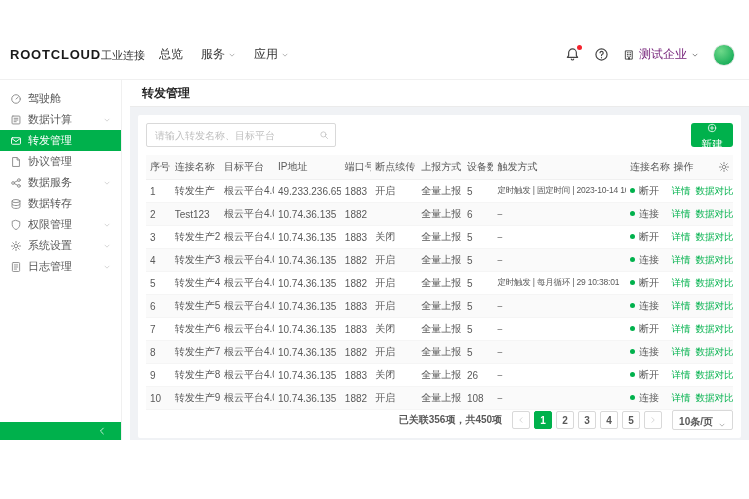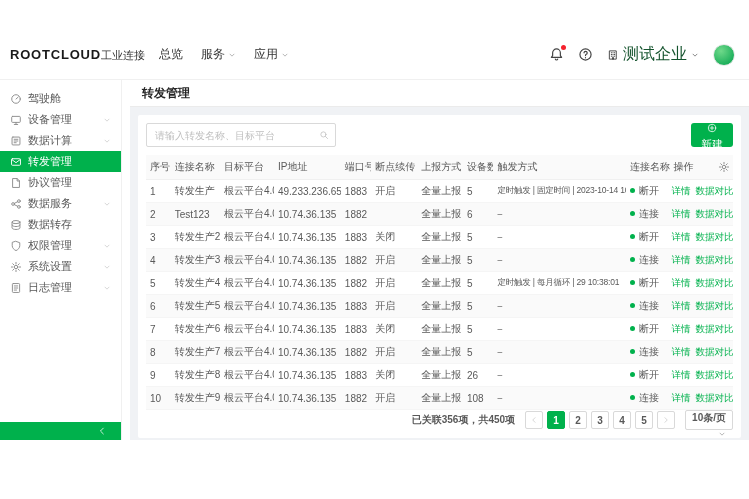--- a/index.html
+++ b/index.html
@@ -17,21 +17,21 @@
   .brand{display:flex;align-items:baseline;gap:0;}
   .brand-name{font-weight:bold;font-size:13px;letter-spacing:.8px;color:#1a1a1a;}
   .brand-product{font-size:11px;color:#333;}
   .topnav{display:flex;gap:18px;margin-left:14px;}
   .topnav-item{display:flex;align-items:center;gap:3px;font-size:12px;color:#333;cursor:pointer;}
   .topnav-item .icon{color:#8c8c8c;}
   .topbar-right{margin-left:auto;display:flex;align-items:center;gap:14px;}
   .icon-btn{position:relative;width:15px;height:15px;color:#434343;cursor:pointer;display:inline-block;}
   .icon-btn svg{width:100%;height:100%;}
   .badge-dot{position:absolute;top:-2px;right:-2px;width:5px;height:5px;border-radius:50%;background:#f5222d;}
-  .org{display:flex;align-items:center;gap:4px;font-size:16px;color:#14532d;cursor:pointer;}
+  .org{display:flex;align-items:center;gap:4px;font-size:12px;color:#701a75;cursor:pointer;}
   .org .icon{color:#434343;}
   .avatar{width:22px;height:22px;border-radius:50%;
     background:radial-gradient(circle at 35% 30%,#6fd98a,#00a14b);border:1px solid #e8e8e8;box-sizing:border-box;cursor:pointer;}
 
   
   .bodywrap{display:flex;height:360px;gap:8px;}
   .sidebar{width:122px;background:#fff;border-right:1px solid #f0f0f0;box-sizing:border-box;
     position:relative;padding-top:8px;flex:0 0 122px;}
   .side-item{height:21px;display:flex;align-items:center;gap:6px;padding:0 10px;font-size:11px;color:#595959;cursor:pointer;}
   .side-item .icon{color:#8c8c8c;}
@@ -73,21 +73,21 @@
 
   
   .table-footer{display:flex;align-items:center;justify-content:flex-end;gap:10px;
     font-size:10px;color:#595959;font-weight:bold;}
   .pager{display:flex;gap:4px;align-items:center;}
   .page-btn{min-width:18px;height:18px;border:1px solid #d9d9d9;border-radius:2px;display:inline-flex;
     align-items:center;justify-content:center;font-size:10px;color:#595959;background:#fff;cursor:pointer;box-sizing:border-box;}
   .page-btn .icon{color:#bfbfbf;}
   .page-btn.active{background:#00b14c;border-color:#00b14c;color:#fff;}
   .page-size{height:18px;border:1px solid #d9d9d9;border-radius:2px;display:flex;align-items:flex-end;gap:5px;
-    padding:0 6px;font-size:10px;background:#fff;cursor:pointer;color:#595959;flex-direction:column;}
+    padding:0 6px;font-size:10px;background:#fff;cursor:pointer;color:#595959;}
   .page-size .icon{color:#8c8c8c;}
 </style>
 </head>
 <body>
 
 <div class="screen">
   <div class="app">
 
     <header class="topbar">
       <div class="brand">
@@ -156,34 +156,20 @@
                 <svg viewBox="0 0 14 14">
                   <circle cx="7" cy="7" r="5"></circle>
                   <path d="M7 7l2.5-2.2"></path>
                 </svg>
               </span>
               <span>驾驶舱</span>
             </div>
             <div class="side-item">
               <span class="icon i12">
                 <svg viewBox="0 0 14 14">
-                  <rect x="2" y="2.8" width="10" height="7" rx="1"></rect>
-                  <path d="M5 12.2h4M7 9.8v2.4"></path>
-                </svg>
-              </span>
-              <span>设备管理</span>
-              <span class="icon i8 side-caret">
-                <svg viewBox="0 0 14 14">
-                  <path d="M3.5 5.5L7 9l3.5-3.5"></path>
-                </svg>
-              </span>
-            </div>
-            <div class="side-item">
-              <span class="icon i12">
-                <svg viewBox="0 0 14 14">
                   <rect x="2.4" y="2.4" width="9.2" height="9.2" rx="1"></rect>
                   <path d="M4.8 5h4.4M4.8 7h4.4M4.8 9h2.4"></path>
                 </svg>
               </span>
               <span>数据计算</span>
               <span class="icon i8 side-caret">
                 <svg viewBox="0 0 14 14">
                   <path d="M3.5 5.5L7 9l3.5-3.5"></path>
                 </svg>
               </span>

